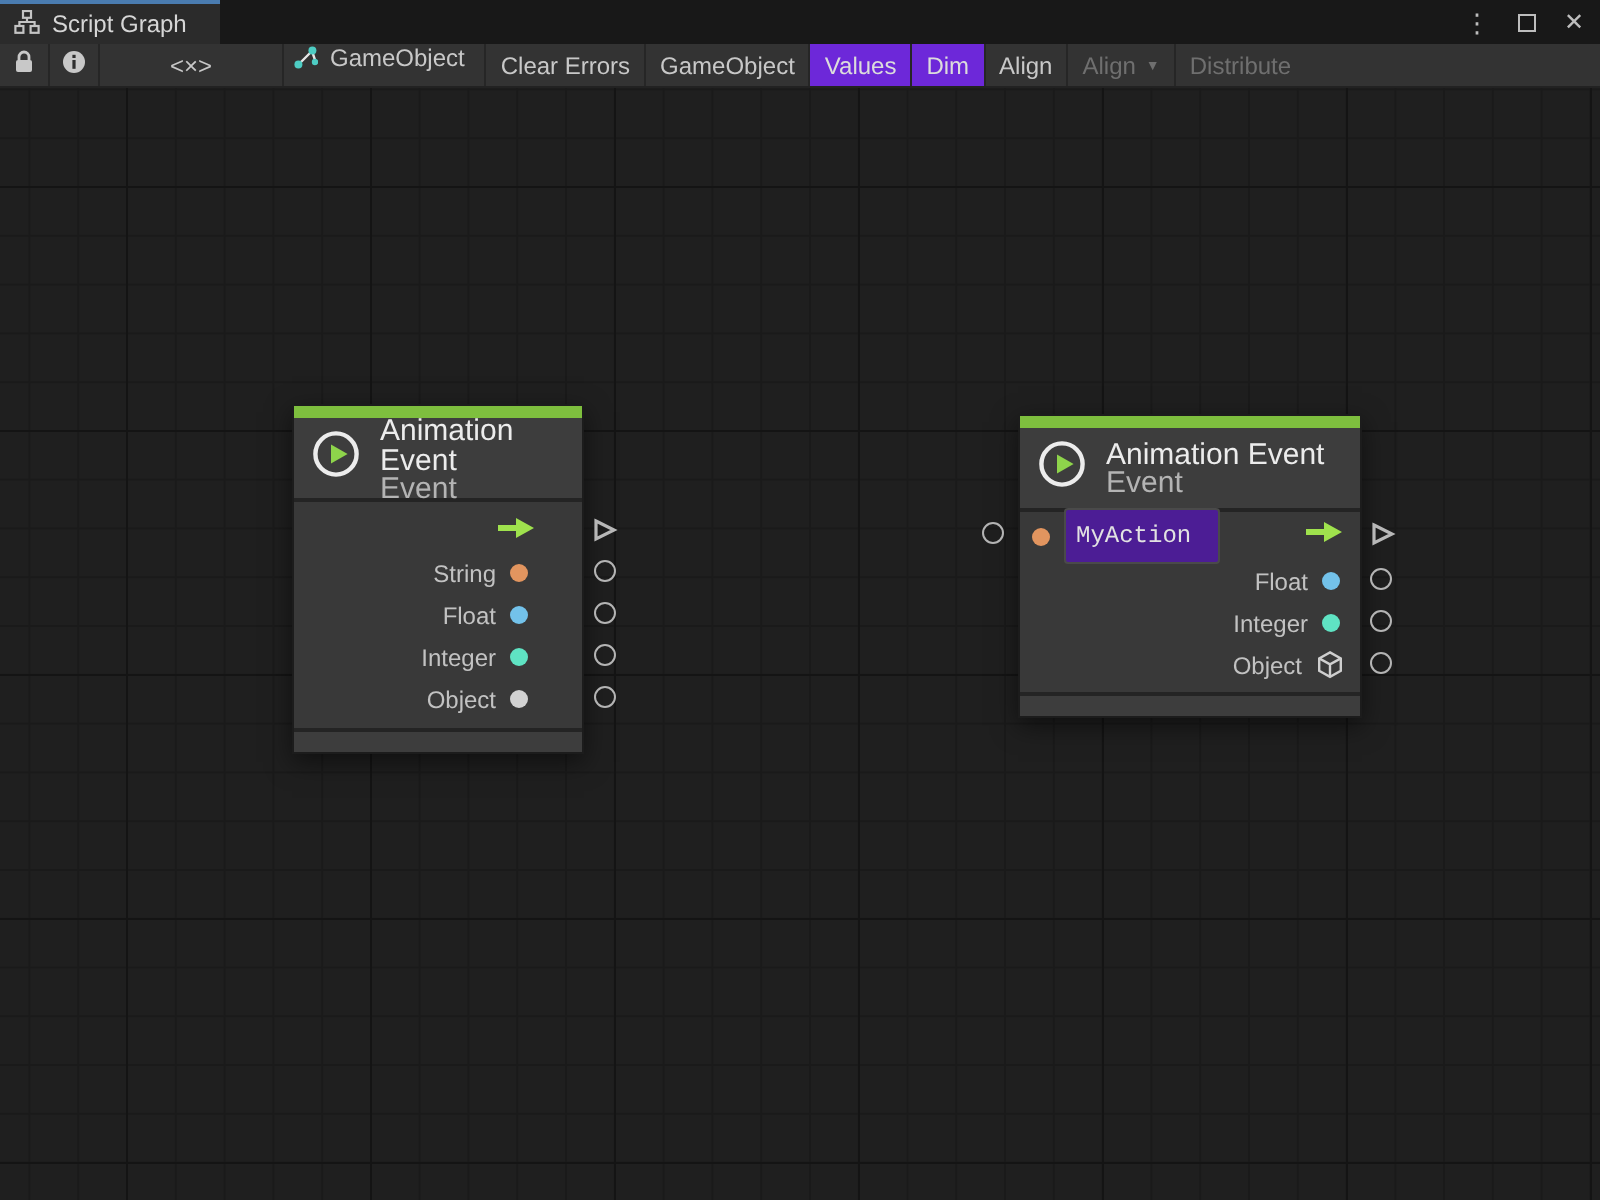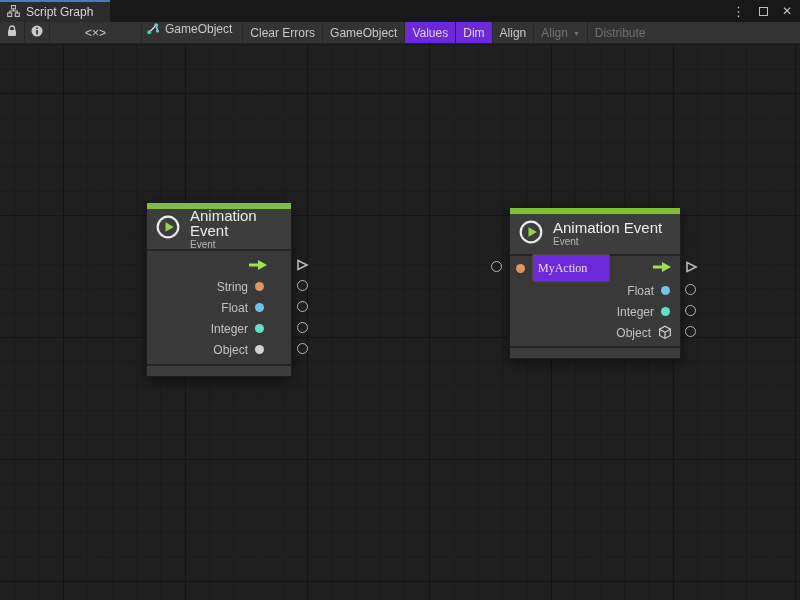--- a/index.html
+++ b/index.html
@@ -48,38 +48,38 @@
            background-size:122px 122px,122px 122px,24.4px 24.4px,24.4px 24.4px;
            background-position:63px 49px; }
 
   
   .node { position:absolute; border:1px solid #1c1c1c;
           box-shadow:0 4px 12px rgba(0,0,0,.5); }
   .node-colorbar { height:6px; }
   .node-header { height:40px; background:#3d3d3d; display:flex; align-items:center;
                  gap:9px; padding-left:8px; }
   .node-title { font-size:15px; color:#ececec; line-height:15px; }
-  .node-sub   { font-size:10px; color:#b4b4b4; line-height:13px; }
+  .node-sub   { font-size:15px; color:#b4b4b4; line-height:13px; }
   .node-body  { background:#393939; border-top:2px solid #242424;
                 border-bottom:2px solid #242424; }
   .node-footer{ height:10px; background:#3d3d3d; }
   .prow { display:flex; align-items:center; justify-content:flex-end;
           height:21px; padding-right:9px; }
   .plabel { font-size:12px; color:#c2c2c2; margin-right:7px; }
   .pdot { width:9px; height:9px; border-radius:50%; flex:0 0 auto; }
   .flow-row { padding-right:5px; }
   .node-l { left:146px; top:158px; width:146px; }
   .node-l .node-body { padding:4px 18px; }
   .node-r { left:509px; top:163px; width:172px; }
   .node-r .node-body { padding:0 0 3px 0; }
   .field-row { display:flex; align-items:center; height:24px;
                padding:0 8px 0 6px; }
-  .name-input { width:78px; height:28px; margin-left:7px; background:#6d28d9;
+  .name-input { width:78px; height:28px; margin-left:7px; background:#4c1d95;
                 border:1px solid #4a4a4a; border-radius:2px; color:#e2e2e2;
-                font-size:12px; font-family:Liberation Serif, serif;
+                font-size:12px; font-family:Liberation Mono, monospace;
                 padding:0 5px; }
   .field-row .arrow-svg { margin-left:auto; }
 
   
   .port-circle { position:absolute; width:11px; height:11px; border-radius:50%;
                  border:1.5px solid #b4b4b4; background:transparent; }
   .port-tri { position:absolute; }
 </style>
 </head>
 <body>

